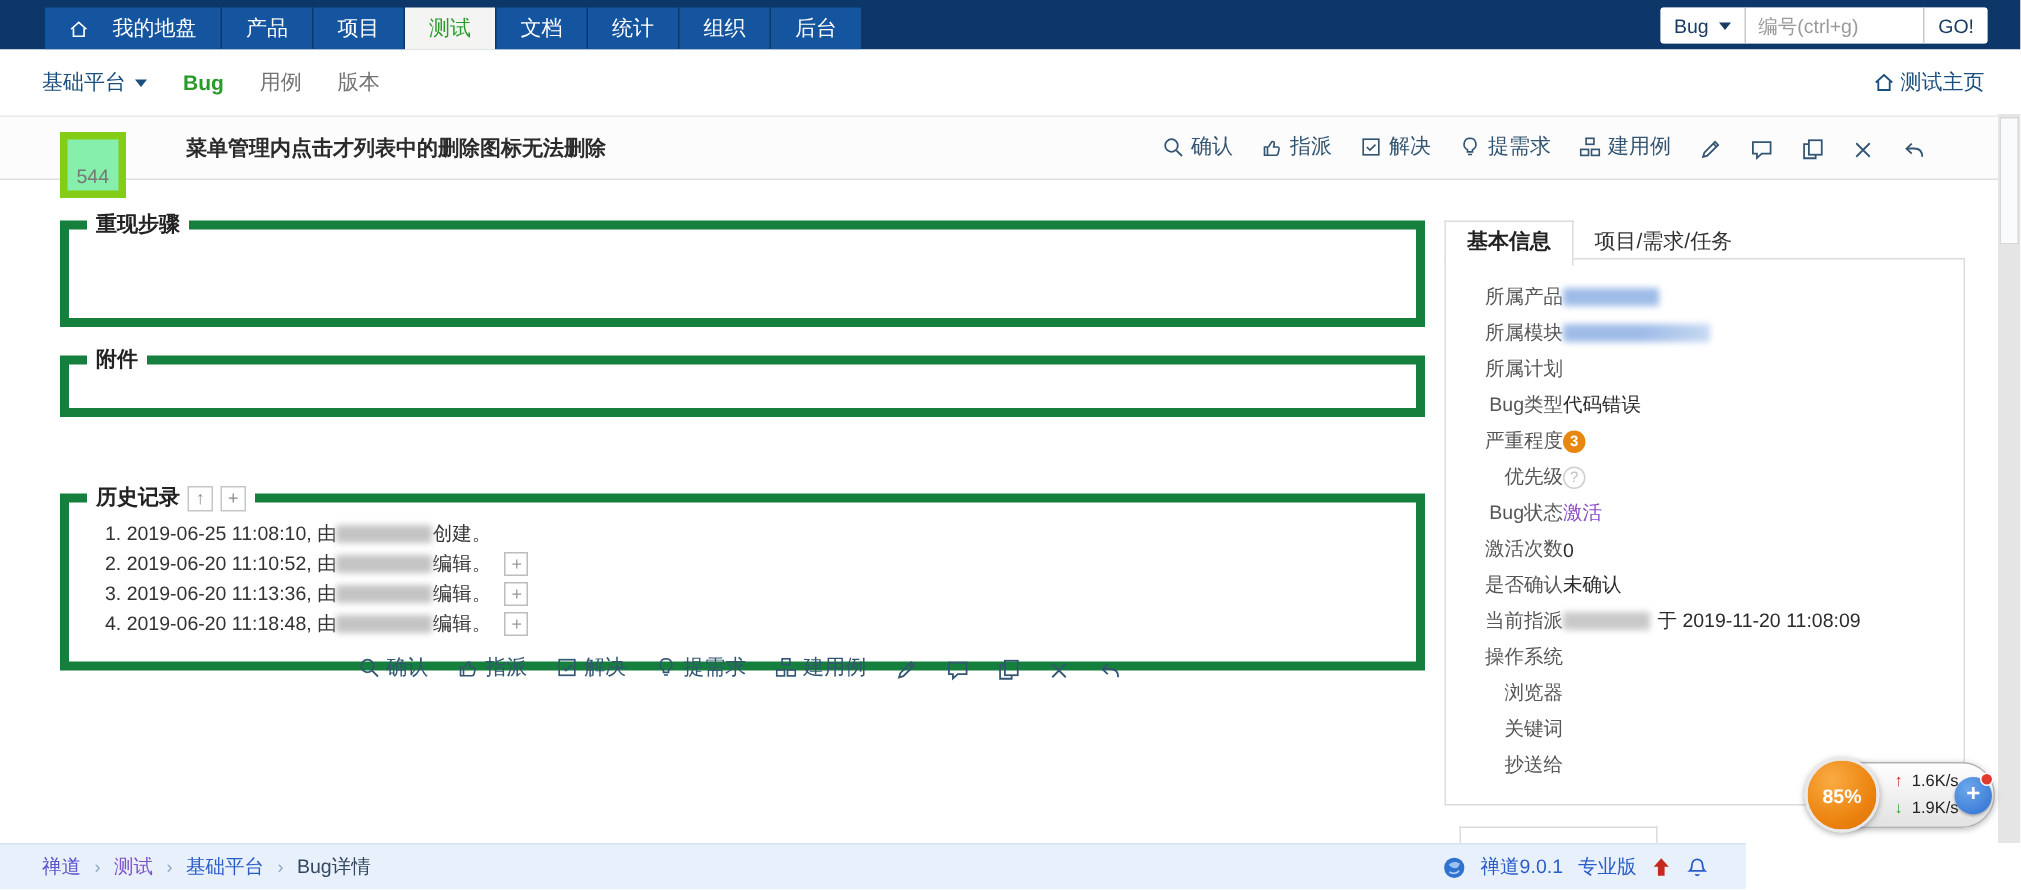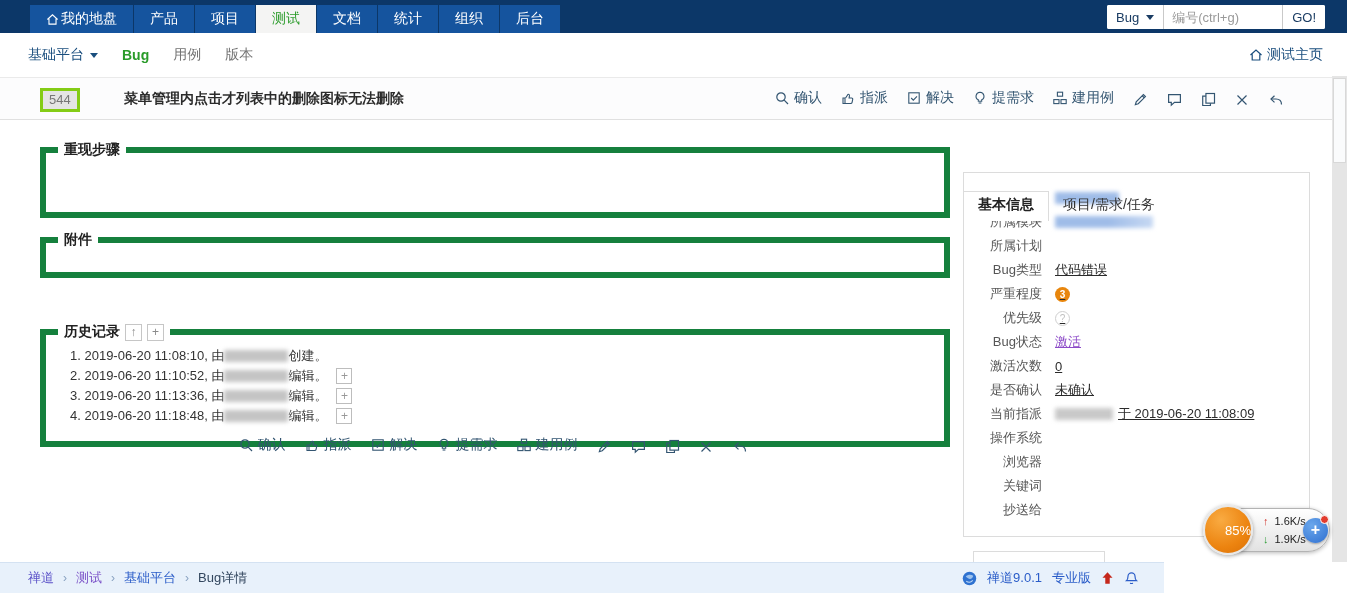--- a/index.html
+++ b/index.html
@@ -8,21 +8,21 @@
     width:1347px; height:593px; position:relative; overflow:hidden;
     background:#ffffff; font-family:"Liberation Sans","DejaVu Sans",sans-serif;
     font-size:13px; color:#333;
   }
 
   
   .navbar { position:absolute; top:0; left:0; width:1347px; height:33px; background:#0c3768; }
   .nav-items { position:absolute; left:30px; top:5px; display:flex; }
   .nav-item {
     background:#15549e; color:#fff; font-size:14px; height:28px;
-    padding:0 16px; margin-right:1px; display:flex; align-items:center; gap:2px; cursor:pointer;
+    padding:0 16px; margin-right:1px; display:flex; align-items:center; gap:16px; cursor:pointer;
   }
   .nav-item.active { background:#f4f4f3; color:#2a9b2a; }
   .nav-search { position:absolute; right:22px; top:5px; height:24px; display:flex; background:#fff; border-radius:2px; overflow:hidden; }
   .module-btn { display:flex; align-items:center; gap:7px; padding:0 9px; font-size:13px; color:#1a3c63; background:#fff; border-right:1px solid #c9c9c9; cursor:pointer; }
   .caret { width:0; height:0; border-left:4px solid transparent; border-right:4px solid transparent; border-top:5px solid #1a3c63; }
   .nav-search input { width:118px; border:none; outline:none; padding:0 8px; font-size:13px; color:#444; font-family:inherit; }
   .nav-search input::placeholder { color:#9a9a9a; }
   .go-btn { padding:0 9px; font-size:13px; font-weight:normal; color:#1a3c63; background:#fff; border:none; border-left:1px solid #c9c9c9; cursor:pointer; font-family:inherit; }
 
   
@@ -33,22 +33,22 @@
   .subnav-link { color:#737373; cursor:pointer; text-decoration:none; }
   .subnav-link.active { color:#2a9b2a; font-weight:bold; }
   .subnav-home { position:absolute; right:24px; top:13px; color:#1a4e7e; font-size:14px; display:flex; align-items:center; gap:4px; cursor:pointer; }
 
   
   .titlebar {
     position:absolute; top:77px; left:0; width:1332px; height:43px;
     background:#fcfcfd; border-top:1px solid #eaeaea; border-bottom:1px solid #e0e0e0;
   }
   .bug-id {
-    position:absolute; left:40px; top:10px; border:3px solid #84cc16; color:#777;
-    font-size:13px; padding:1px 6px 2px; background:#e5e5e5;
+    position:absolute; left:40px; top:10px; border:5px solid #84cc16; color:#777;
+    font-size:13px; padding:17px 6px 2px; background:#86efac;
   }
   .bug-title { position:absolute; left:80px; top:12px; font-size:14px; font-weight:bold; color:#2b2b2b;margin-left:44px; }
 
   
   .toolbar { display:flex; align-items:flex-end; gap:19px; color:#335571; font-size:14px; }
   .toolbar .action { display:flex; align-items:center; gap:5px; cursor:pointer; }
   .toolbar .icon-only { cursor:pointer; display:flex; align-items:center; }
   .toolbar-top { position:absolute; right:48px; top:11px; }
   .toolbar-bottom { position:absolute; top:436px; left:38px; width:910px; justify-content:center; }
   svg.ic { display:block; }
@@ -72,32 +72,32 @@
 
   
   .blur { display:inline-block; height:12px; border-radius:1px; filter:blur(2px); vertical-align:middle; }
   .blur.gray { background:#c4c4c4; width:64px; }
   .blur.gray-sm { background:#c9c9c9; width:58px; }
   .blur.blue { background:#9fbce8; width:64px; }
   .blur.blue-w { background:linear-gradient(90deg,#9fbce8 55%,#c7d9f3); width:98px; }
 
   
   .side-tabs { position:absolute; left:963px; top:147px; display:flex; align-items:flex-end; z-index:2; }
-  .side-tab { font-size:14px; color:#333; padding:4px 14px 6px; cursor:pointer;margin-top:44px; }
+  .side-tab { font-size:14px; color:#333; padding:4px 14px 6px; cursor:pointer; }
   .side-tab.active {
     font-weight:bold; background:#fff; border:1px solid #dcdcdc; border-bottom:none; color:#222;
     padding-bottom:7px; margin-bottom:-1px;
   }
   .side-panel {
     position:absolute; left:963px; top:172px; width:347px; height:365px;
     border:1px solid #dcdcdc; background:#fff; padding-top:13px;
   }
   .f-row { display:flex; align-items:center; height:24px; font-size:13px; }
   .f-label { width:78px; text-align:right; color:#565656; flex:none; }
-  .f-value { margin-left:13px; color:#2b2b2b; display:flex; align-items:center; gap:5px;text-decoration:underline; }
+  .f-value { color:#2b2b2b; display:flex; align-items:center; gap:5px; }
   .badge-sev {
     width:15px; height:15px; border-radius:50%; background:#e8860d; color:#fff;
     font-size:10px; font-weight:bold; text-align:center; line-height:15px;
   }
   .badge-pri {
     width:15px; height:15px; border-radius:50%; border:1px solid #cfcfcf; color:#c0c0c0;
     font-size:10px; text-align:center; line-height:13px; background:#fff;
   }
   .status-active { color:#8d4bc8; }
   .link-blue { color:#3a6db4; cursor:pointer; }
@@ -126,21 +126,21 @@
   .net-widget { position:absolute; left:1203px; top:505px; width:128px; height:51px; z-index:50; }
   .net-pill {
     position:absolute; left:15px; top:3px; width:112px; height:44px; border-radius:22px;
     background:linear-gradient(#ffffff,#e2e2e2); border:1px solid #b3b3b3;
     box-shadow:0 1px 4px rgba(0,0,0,.28);
   }
   .net-ball {
     position:absolute; left:0; top:0; width:50px; height:50px; border-radius:50%;
     background:radial-gradient(circle at 35% 28%, #f9ab42, #ec830f 62%, #d96f06);
     border:2px solid #e8e8e8; box-shadow:0 1px 4px rgba(0,0,0,.35);
-    color:#fff; font-weight:normal; font-size:13px; display:flex; align-items:center; justify-content:flex-end;
+    color:#fff; font-weight:bold; font-size:13px; display:flex; align-items:center; justify-content:center;
     cursor:pointer;
   }
   .net-speeds { position:absolute; left:60px; top:7px; font-size:11px; color:#222; line-height:18px; }
   .net-speeds .row { display:flex; align-items:center; gap:6px; }
   .arrow-up { color:#d0342c; font-weight:bold; }
   .arrow-down { color:#2e9e37; font-weight:bold; }
   .plus-ball {
     position:absolute; right:3px; top:13px; width:25px; height:25px; border-radius:50%;
     background:radial-gradient(circle at 35% 30%, #6aa7ec, #2f6fd0);
     color:#fff; font-size:16px; font-weight:bold; text-align:center; line-height:23px; cursor:pointer;
@@ -307,21 +307,21 @@
 </fieldset>
 
 <fieldset class="fs-history">
   <legend>
     <span>历史记录</span>
     <button class="legend-btn">↑</button>
     <button class="legend-btn">+</button>
   </legend>
   <div class="h-list">
     <div class="h-row">
-      <span>1. 2019-06-20 11:08:10, 由 </span>
+      <span>1. 2019-06-25 11:08:10, 由 </span>
       <span class="blur gray"></span>
       <span>创建。</span>
     </div>
     <div class="h-row">
       <span>2. 2019-06-20 11:10:52, 由 </span>
       <span class="blur gray"></span>
       <span>编辑。</span>
       <button class="h-expand">+</button>
     </div>
     <div class="h-row">
@@ -462,21 +462,21 @@
     <span class="f-value">0</span>
   </div>
   <div class="f-row">
     <span class="f-label">是否确认</span>
     <span class="f-value">未确认</span>
   </div>
   <div class="f-row">
     <span class="f-label">当前指派</span>
     <span class="f-value">
       <span class="blur gray-sm"></span>
-      <span>于 2019-06-20 11:08:09</span>
+      <span>于 2019-11-20 11:08:09</span>
     </span>
   </div>
   <div class="f-row">
     <span class="f-label">操作系统</span>
     <span class="f-value"></span>
   </div>
   <div class="f-row">
     <span class="f-label">浏览器</span>
     <span class="f-value"></span>
   </div>

